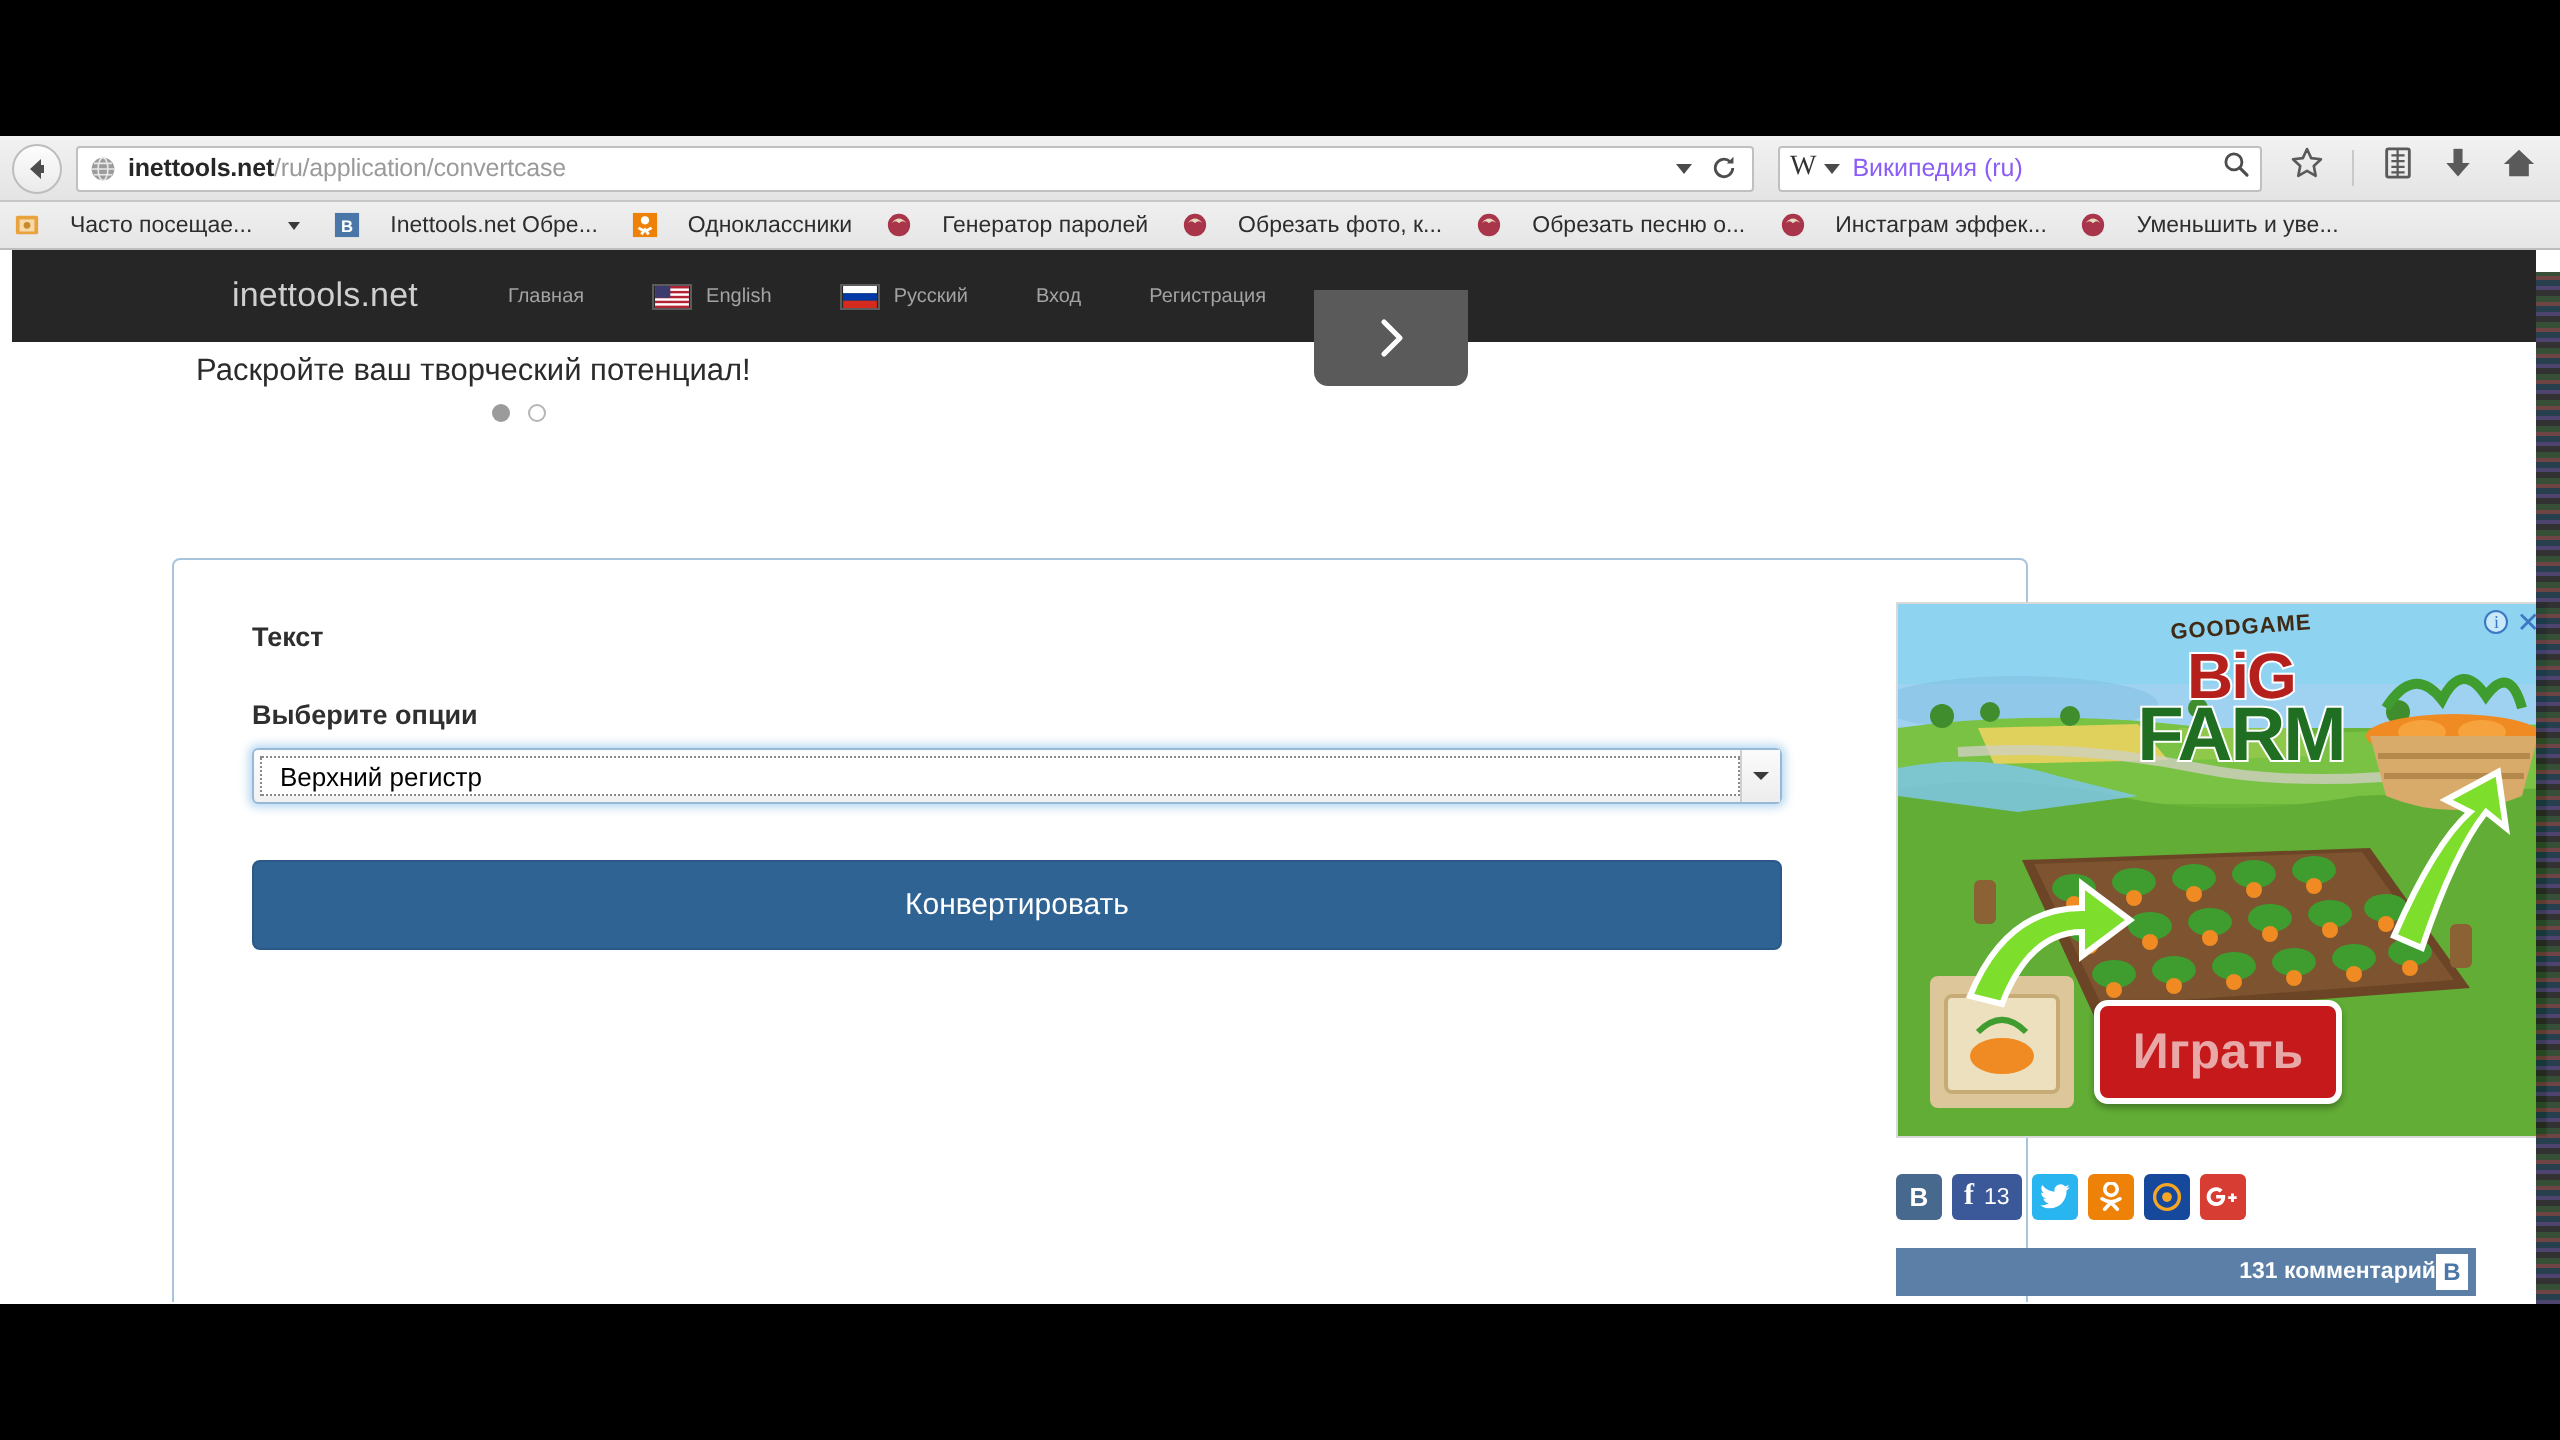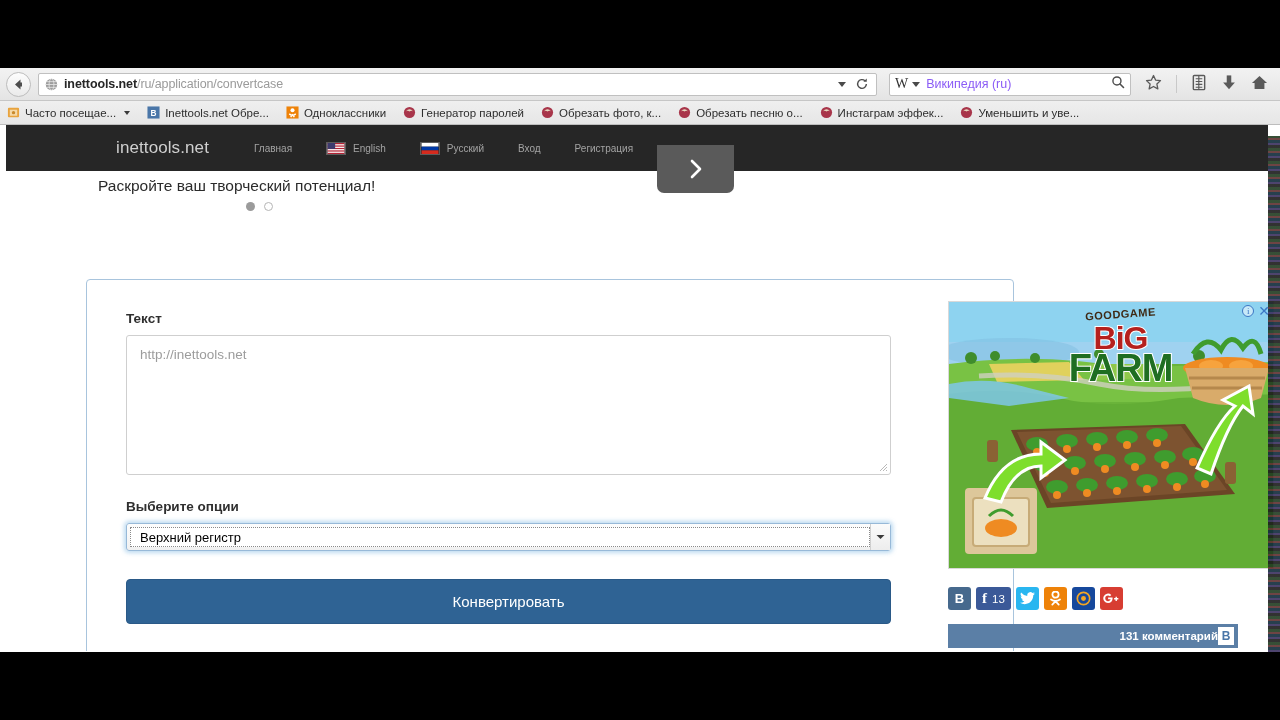--- a/index.html
+++ b/index.html
@@ -70,21 +70,21 @@
 
   
   .bookmarks {
     height: 24px; width: 1280px;
     background: linear-gradient(#efefef,#e6e6e6);
     border-bottom: 1px solid #bdbdbd;
     display: flex; align-items: center; gap: 0px; padding-left: 7px;
     overflow: hidden; white-space: nowrap;
   }
   .bm {
-    display:flex; align-items:center; gap:5px;
+    display:flex; align-items:center; gap:15px;
     font-size: 11.5px; color:#2d2d2d; padding: 0 9px 0 0; margin-right: 8px; flex:none;
   }
   .bm-ico { width:13px; height:13px; flex:none; display:block; }
   .bm-arrow { width:0;height:0;border-left:3.5px solid transparent;border-right:3.5px solid transparent;border-top:4.5px solid #3a3a3a; margin-left:3px; }
 
   
   #page { position: relative; width: 1280px; height: 526px; background: #fff; overflow: hidden; }
 
   
   .site-nav {
@@ -403,26 +403,20 @@
             <path d="M6 5 L14 13 L6 21" fill="none" stroke="#ffffff" stroke-width="2.6" stroke-linecap="round" stroke-linejoin="round"></path>
           </svg>
         </div>
       </div>
 
       <div class="content">
 
         <div class="form-panel" style="left:80px; top:60px; width:928px; height:400px;">
           <div class="form-inner">
             <div class="field-label">Текст</div>
-            <div class="textarea">
-              <span>http://inettools.net</span>
-              <svg class="grip" viewBox="0 0 10 10">
-                <path d="M9 2 L2 9 M9 5 L5 9 M9 8 L8 9" stroke="#b9b9b9" stroke-width="1"></path>
-              </svg>
-            </div>
 
             <div class="field-label" style="margin-top:24px;">Выберите опции</div>
 
             <div class="select-wrap">
               <span class="select-inner">Верхний регистр</span>
               <span class="select-arrow">
                 <svg width="9" height="6" viewBox="0 0 9 6">
                   <path d="M0.5 1 L4.5 5 L8.5 1 Z" fill="#3a3a3a"></path>
                 </svg>
               </span>
@@ -524,20 +518,21 @@
               <path d="M36 196 Q54 152 92 152 L92 140 L116 158 L92 176 L92 164 Q66 164 52 200Z" fill="#7ede2c" stroke="#fff" stroke-width="3"></path>
               <path d="M248 166 Q268 120 286 104 L274 98 L300 84 L304 112 L294 104 Q278 124 262 172Z" fill="#7ede2c" stroke="#fff" stroke-width="3"></path>
             </svg>
 
             <div class="ad-logo">
               <div class="gg">GOODGAME</div>
               <div class="big">BiG</div>
               <div class="farm">FARM</div>
             </div>
 
+            <div class="ad-play">Играть</div>
 
             <div class="ad-ctrls">
               <span class="ad-i">i</span>
               <span class="ad-x">✕</span>
             </div>
           </div>
 
           <div class="social">
             <span class="sq" style="background:#46698d;">B</span>
             <span class="fb-pill">

